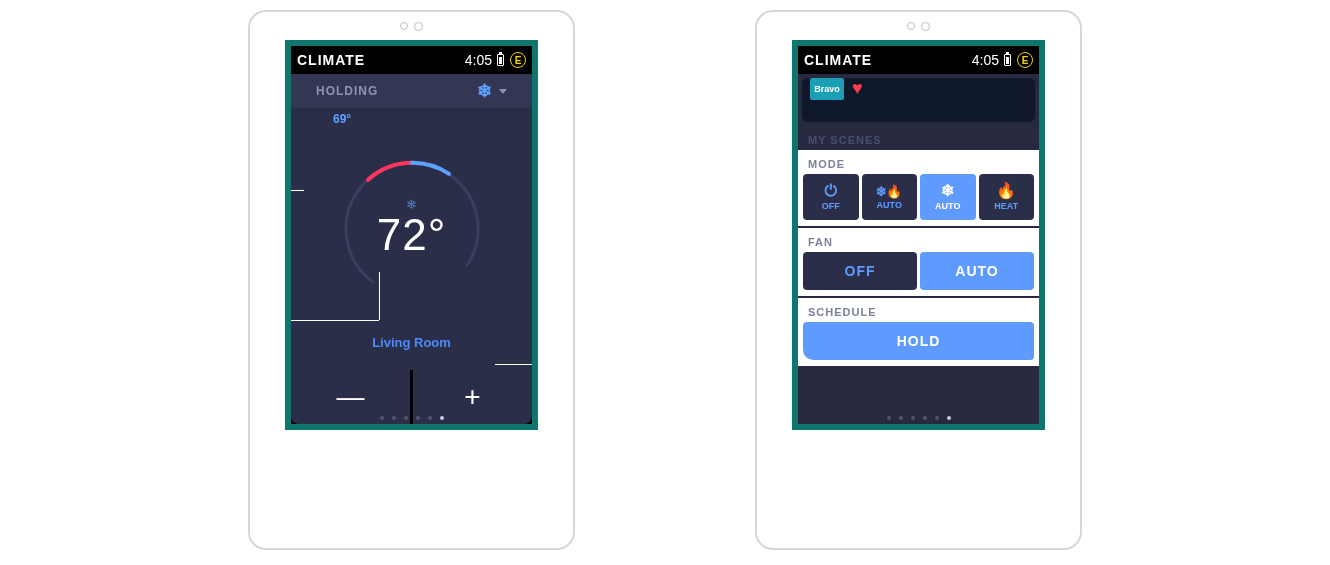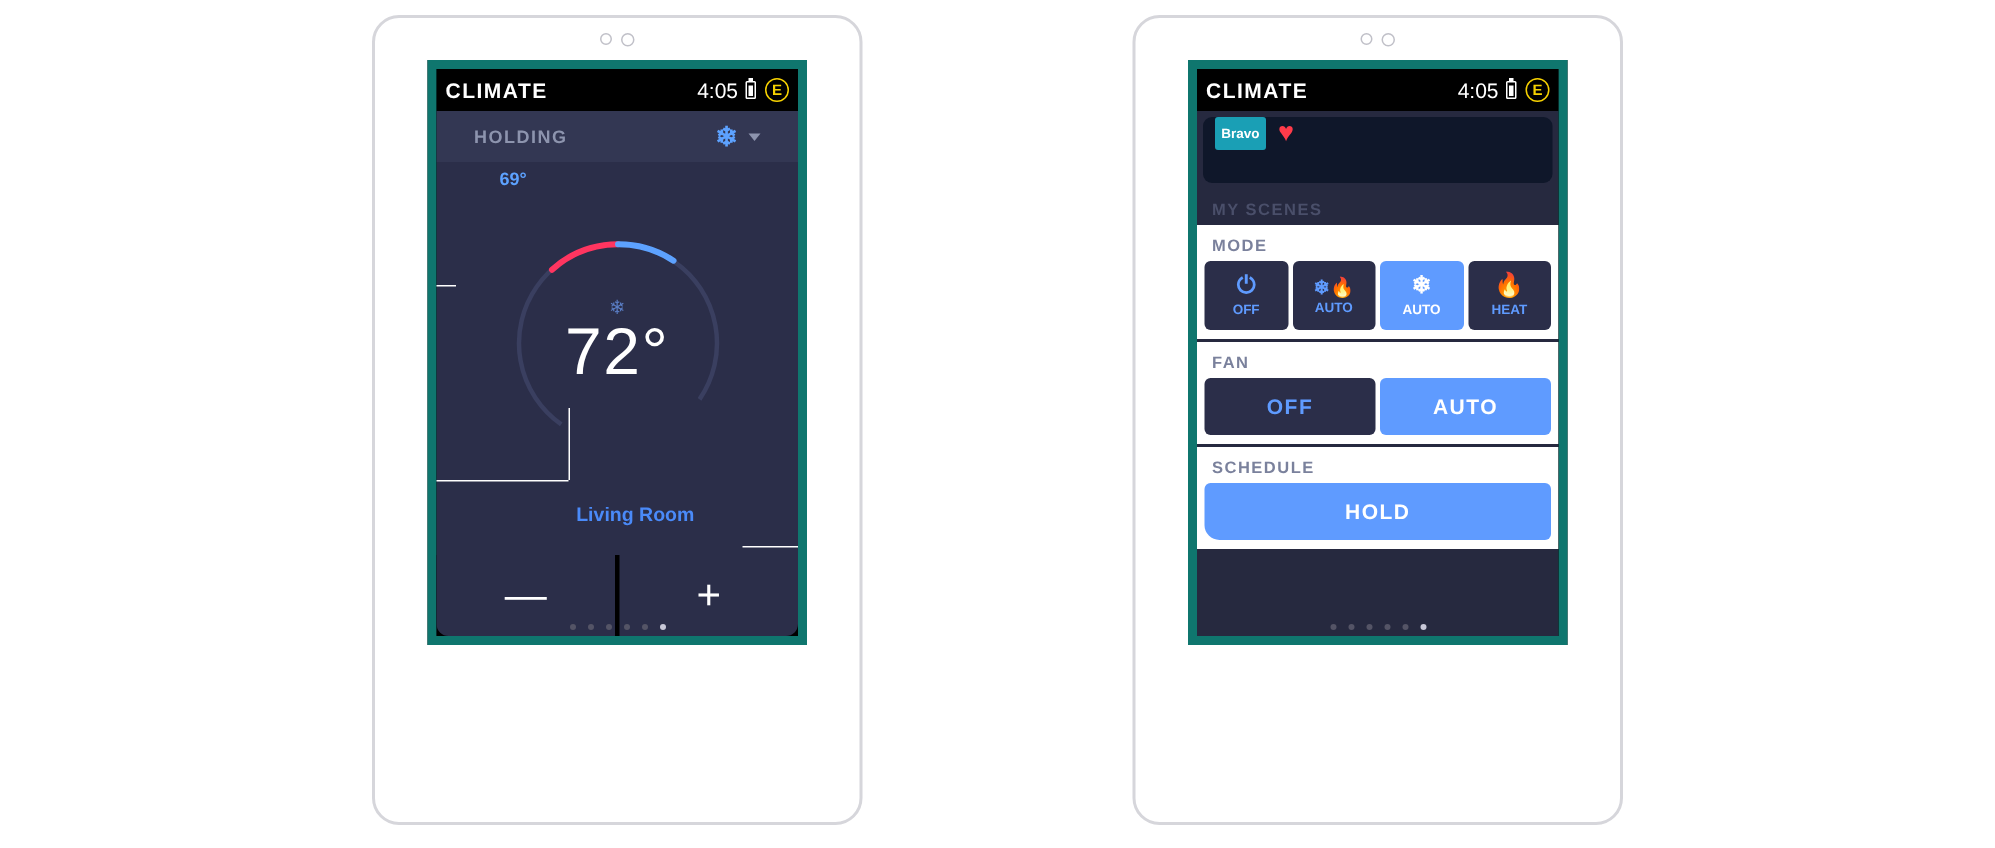--- a/index.html
+++ b/index.html
@@ -90,21 +90,21 @@
   .dial-area { flex: 1; position: relative; }
   .dial { position: absolute; left: 50%; top: 50%; transform: translate(-50%, -56%); }
   .setpoint { position: absolute; left: 42px; top: 4px; color: #5da2ff; font-size: 12px; font-weight: 600; }
   .temp {
     position: absolute; left: 50%; top: 50%; transform: translate(-50%, -58%);
     color: #ffffff; font-size: 44px; font-weight: 300; letter-spacing: 1px;
   }
   .snow-center { position: absolute; left: 50%; top: 34%; transform: translateX(-50%); color: #5a7dc4; font-size: 13px; }
   .room {
     position: absolute; left: 50%; bottom: 20px; transform: translateX(-50%);
-    color: #4a8af9; font-size: 13px; font-weight: 700; margin-left: 12px;
+    color: #4a8af9; font-size: 13px; font-weight: 700;
   }
   .temp-btn-row { height: 54px; display: flex; gap: 3px; background: #000; }
   .temp-btn {
     flex:1; background: #2b2e49; display:flex; align-items:center; justify-content:center;
     color: #ffffff; font-size: 28px; font-weight: 300;
     border-bottom-left-radius: 8px; border-bottom-right-radius: 0;
   }
   .temp-btn:last-child { border-bottom-left-radius: 0; border-bottom-right-radius: 8px; }
 
   

